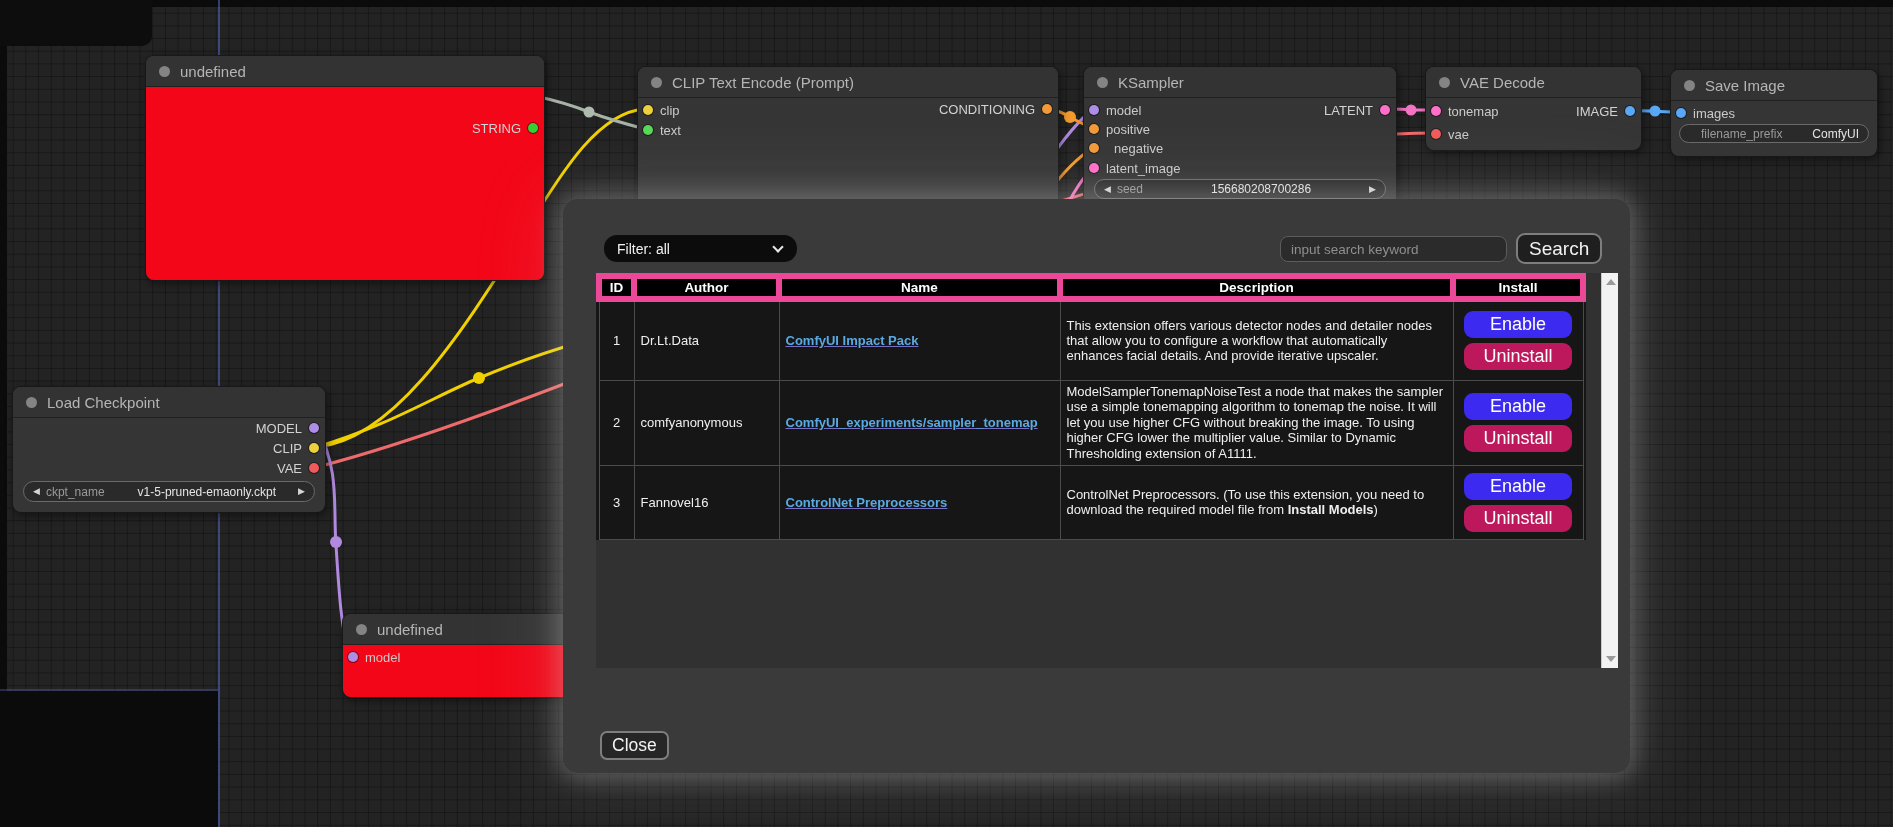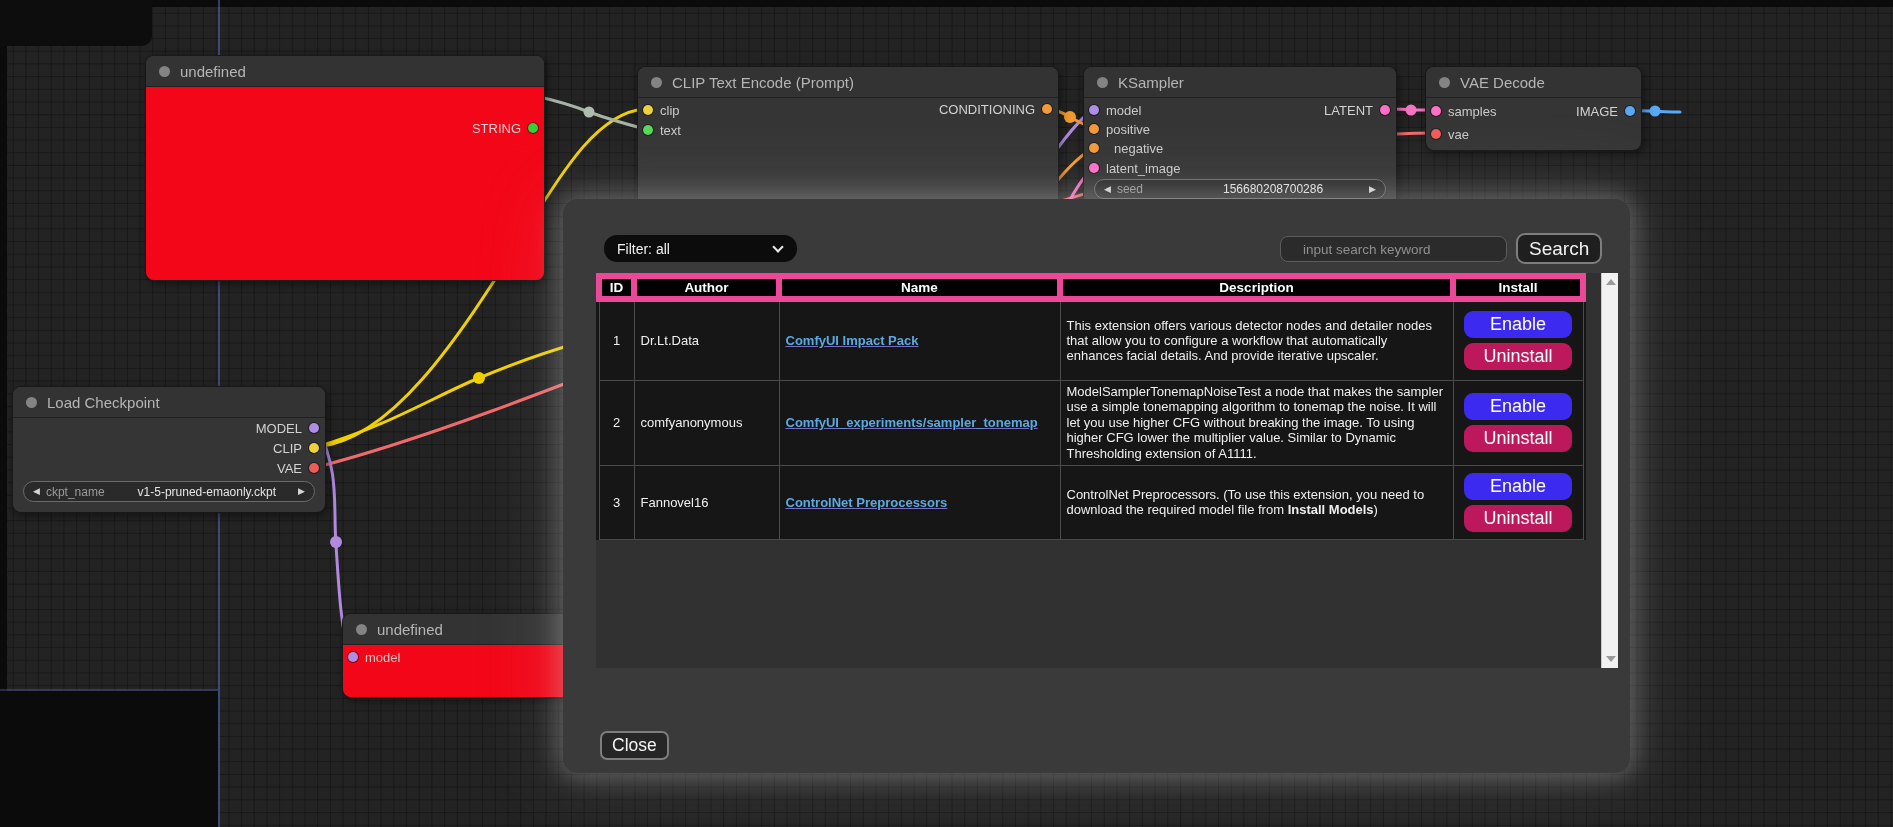--- a/index.html
+++ b/index.html
@@ -48,21 +48,21 @@
   .modal{position:absolute;left:563px;top:199px;width:1067px;height:574px;z-index:50;
          background:#3a3a3a;border-radius:15px;
          box-shadow:0 0 26px 5px rgba(215,215,215,.30), 0 0 80px 14px rgba(225,225,225,.12);}
   .modal-controls{position:absolute;left:0;top:33px;right:0;height:34px;}
   .sel-wrap{position:absolute;left:41px;top:3px;width:193px;height:27px;}
   .sel-wrap select{appearance:none;-webkit-appearance:none;width:100%;height:100%;background:#0c0c0c;color:#f2f2f2;
          border:none;border-radius:13px;font-size:14px;padding:0 30px 0 13px;}
   .sel-chev{position:absolute;right:15px;top:8px;width:8px;height:8px;border-right:2.5px solid #e8e8e8;
          border-bottom:2.5px solid #e8e8e8;transform:rotate(45deg);pointer-events:none;}
   .search-input{position:absolute;left:717px;top:4px;width:227px;height:26px;background:#2b2b2b;
-         border:1px solid #5c5c5c;border-radius:8px;color:#ddd;font-size:13.5px;padding:0 22px;}
+         border:1px solid #5c5c5c;border-radius:8px;color:#ddd;font-size:13.5px;padding:0 10px;}
   .search-input::placeholder{color:#8f8f8f;}
   .btn-chrome{background:#1f1f1f;border:2px solid #7e7e7e;border-radius:9px;color:#f2f2f2;cursor:pointer;}
   .search-btn{position:absolute;left:953px;top:1px;height:31px;padding:0 11px;font-size:19px;}
   .close-btn{position:absolute;left:37px;top:532px;height:29px;padding:0 10px;font-size:17.5px;border-radius:7px;background:#262626;border-width:2px;}
 
   .grid-area{position:absolute;left:33px;top:74px;width:1022px;height:395px;background:#313131;}
   table.ext{border-collapse:collapse;table-layout:fixed;width:984px;background:#161616;}
   table.ext col.c-id{width:35px;} table.ext col.c-author{width:145px;}
   table.ext col.c-name{width:281px;} table.ext col.c-desc{width:393px;} table.ext col.c-install{width:130px;}
   table.ext th{background:#000;color:#fff;font-size:13.5px;font-weight:bold;height:20px;
@@ -169,44 +169,58 @@
       <span class="dot pink"></span>
       <span class="lbl">latent_image</span>
     </div>
     <div class="slot out" style="right:6px;top:35px;">
       <span class="lbl">LATENT</span>
       <span class="dot pink"></span>
     </div>
     <div class="widget" style="left:10px;top:112px;right:10px;height:20px;">
       <span class="arrow">◀</span>
       <span class="wlabel">seed</span>
-      <span class="wvalue" style="margin-right:40px;">156680208700286</span>
+      <span class="wvalue" style="margin-right:52px;">156680208700286</span>
       <span class="arrow">▶</span>
     </div>
   </div>
 
   <div class="node" style="left:1425px;top:66px;width:217px;height:85px;">
     <div class="node-title">
       <span class="title-dot"></span>
       <span class="title-text">VAE Decode</span>
     </div>
     <div class="slot in" style="left:5px;top:36px;">
       <span class="dot pink"></span>
-      <span class="lbl">samples</span>
+      <span class="lbl">tonemap</span>
     </div>
     <div class="slot in" style="left:5px;top:59px;">
       <span class="dot red"></span>
       <span class="lbl">vae</span>
     </div>
     <div class="slot out" style="right:6px;top:36px;">
       <span class="lbl">IMAGE</span>
       <span class="dot blue"></span>
     </div>
   </div>
 
+  <div class="node" style="left:1670px;top:69px;width:208px;height:88px;">
+    <div class="node-title">
+      <span class="title-dot"></span>
+      <span class="title-text">Save Image</span>
+    </div>
+    <div class="slot in" style="left:5px;top:35px;">
+      <span class="dot blue"></span>
+      <span class="lbl">images</span>
+    </div>
+    <div class="widget" style="left:8px;top:54px;right:8px;height:19px;">
+      <span class="wlabel" style="margin-left:12px;">filename_prefix</span>
+      <span class="wvalue">ComfyUI</span>
+    </div>
+  </div>
 
   <div class="node" style="left:12px;top:386px;width:314px;height:127px;text-align:right;">
     <div class="node-title">
       <span class="title-dot"></span>
       <span class="title-text">Load Checkpoint</span>
     </div>
     <div class="slot out" style="right:6px;top:33px;">
       <span class="lbl">MODEL</span>
       <span class="dot purple"></span>
     </div>

